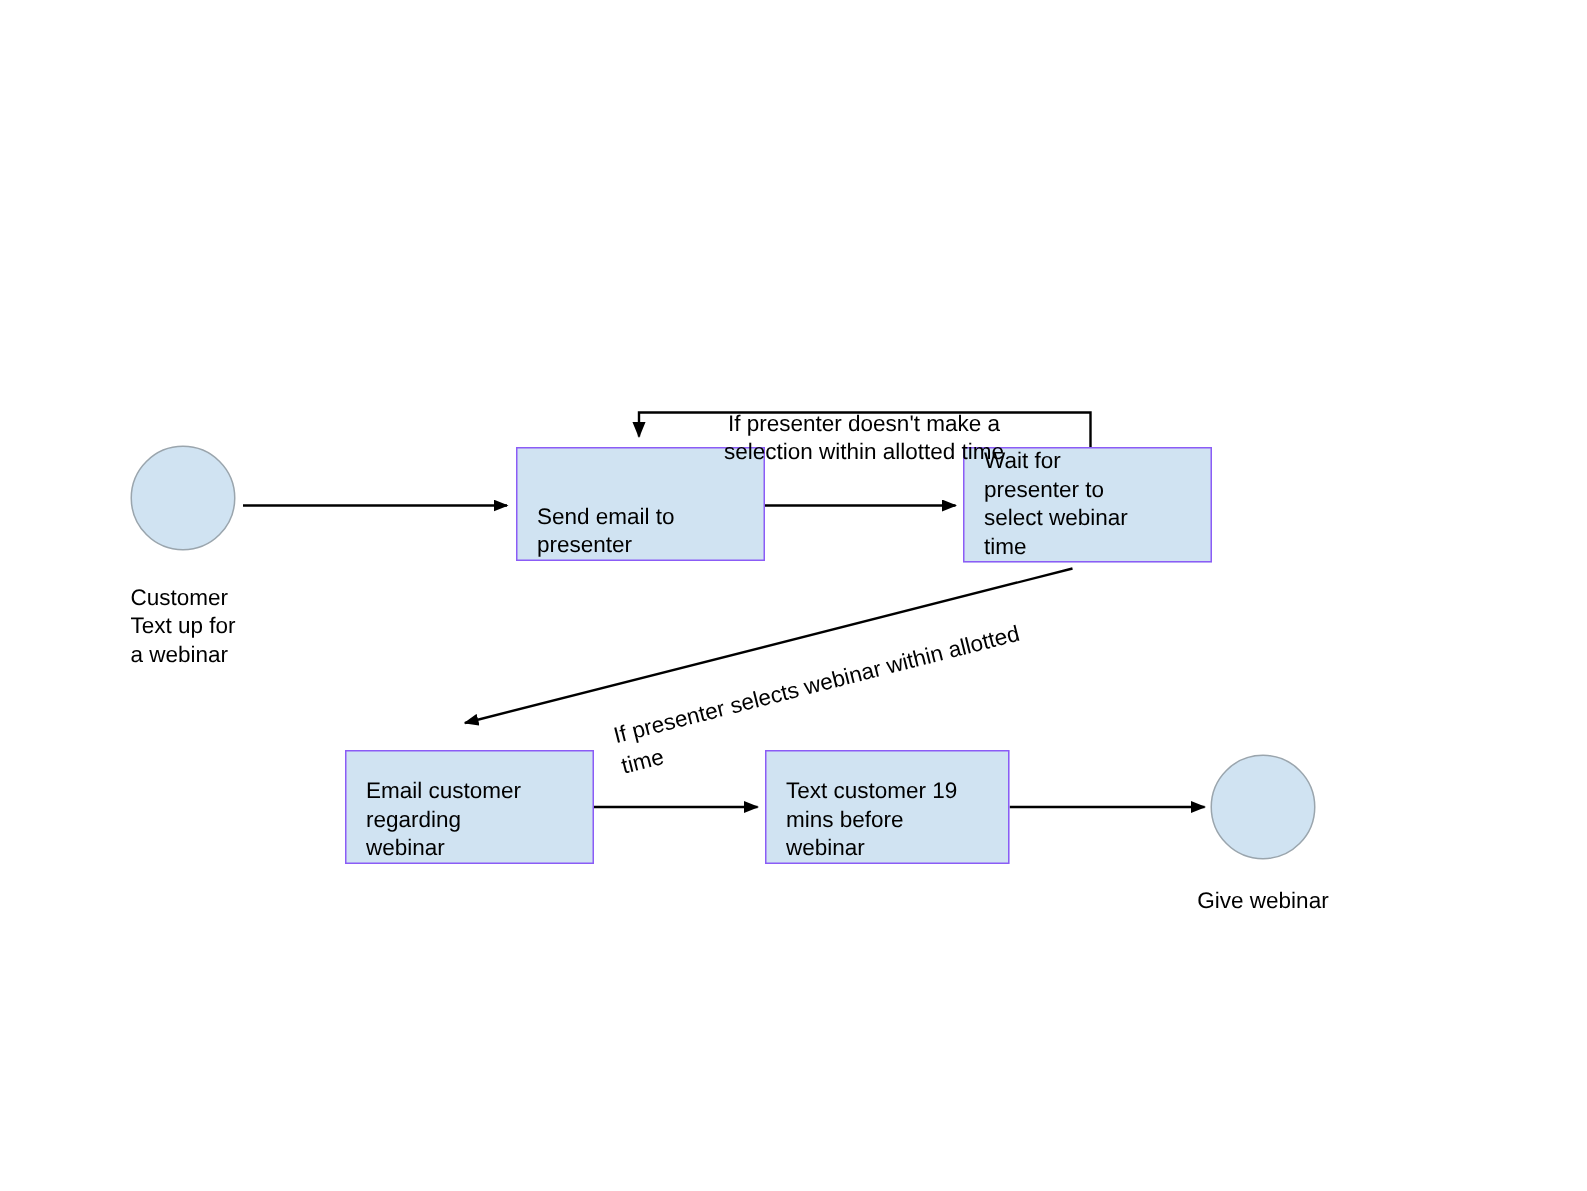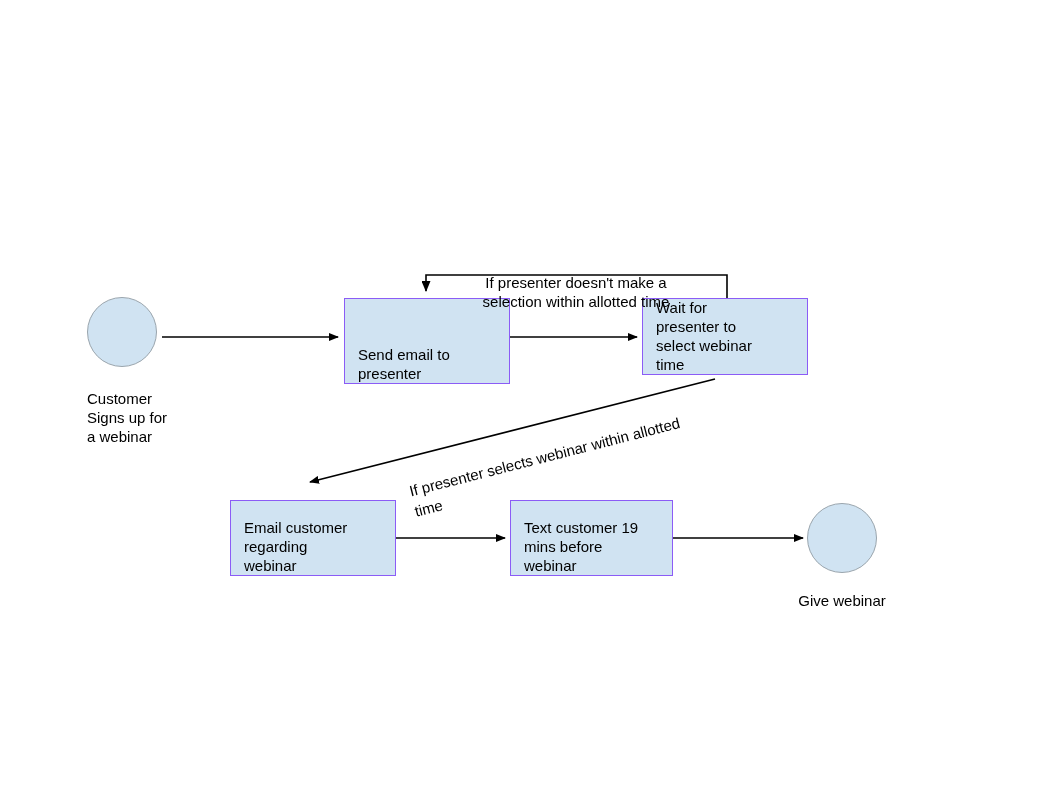--- a/index.html
+++ b/index.html
@@ -98,24 +98,24 @@
 
     <line x1="715" y1="379" x2="310" y2="482" stroke="#000000" stroke-width="1.6" marker-end="url(#arrowhead)"></line>
 
     <line x1="358" y1="538" x2="505" y2="538" stroke="#000000" stroke-width="1.6" marker-end="url(#arrowhead)"></line>
 
     <line x1="673" y1="538" x2="803" y2="538" stroke="#000000" stroke-width="1.6" marker-end="url(#arrowhead)"></line>
   </svg>
 
   <div class="node-circle" style="left:87px; top:297px; width:70px; height:70px;"></div>
   <div class="label" style="left:87px; top:389px; width:130px;">Customer
-Signs up for
+Text up for
 a webinar</div>
 
-  <div class="node-box" style="left:344px; top:298px; width:166px; height:86px;">
+  <div class="node-box" style="left:344px; top:298px; width:166px; height:76px;">
     <span class="node-text">Send email to
 presenter</span>
   </div>
 
   <div class="node-box" style="left:642px; top:298px; width:166px; height:77px;">
     <span class="node-text">Wait for
 presenter to
 select webinar
 time</span>
   </div>

